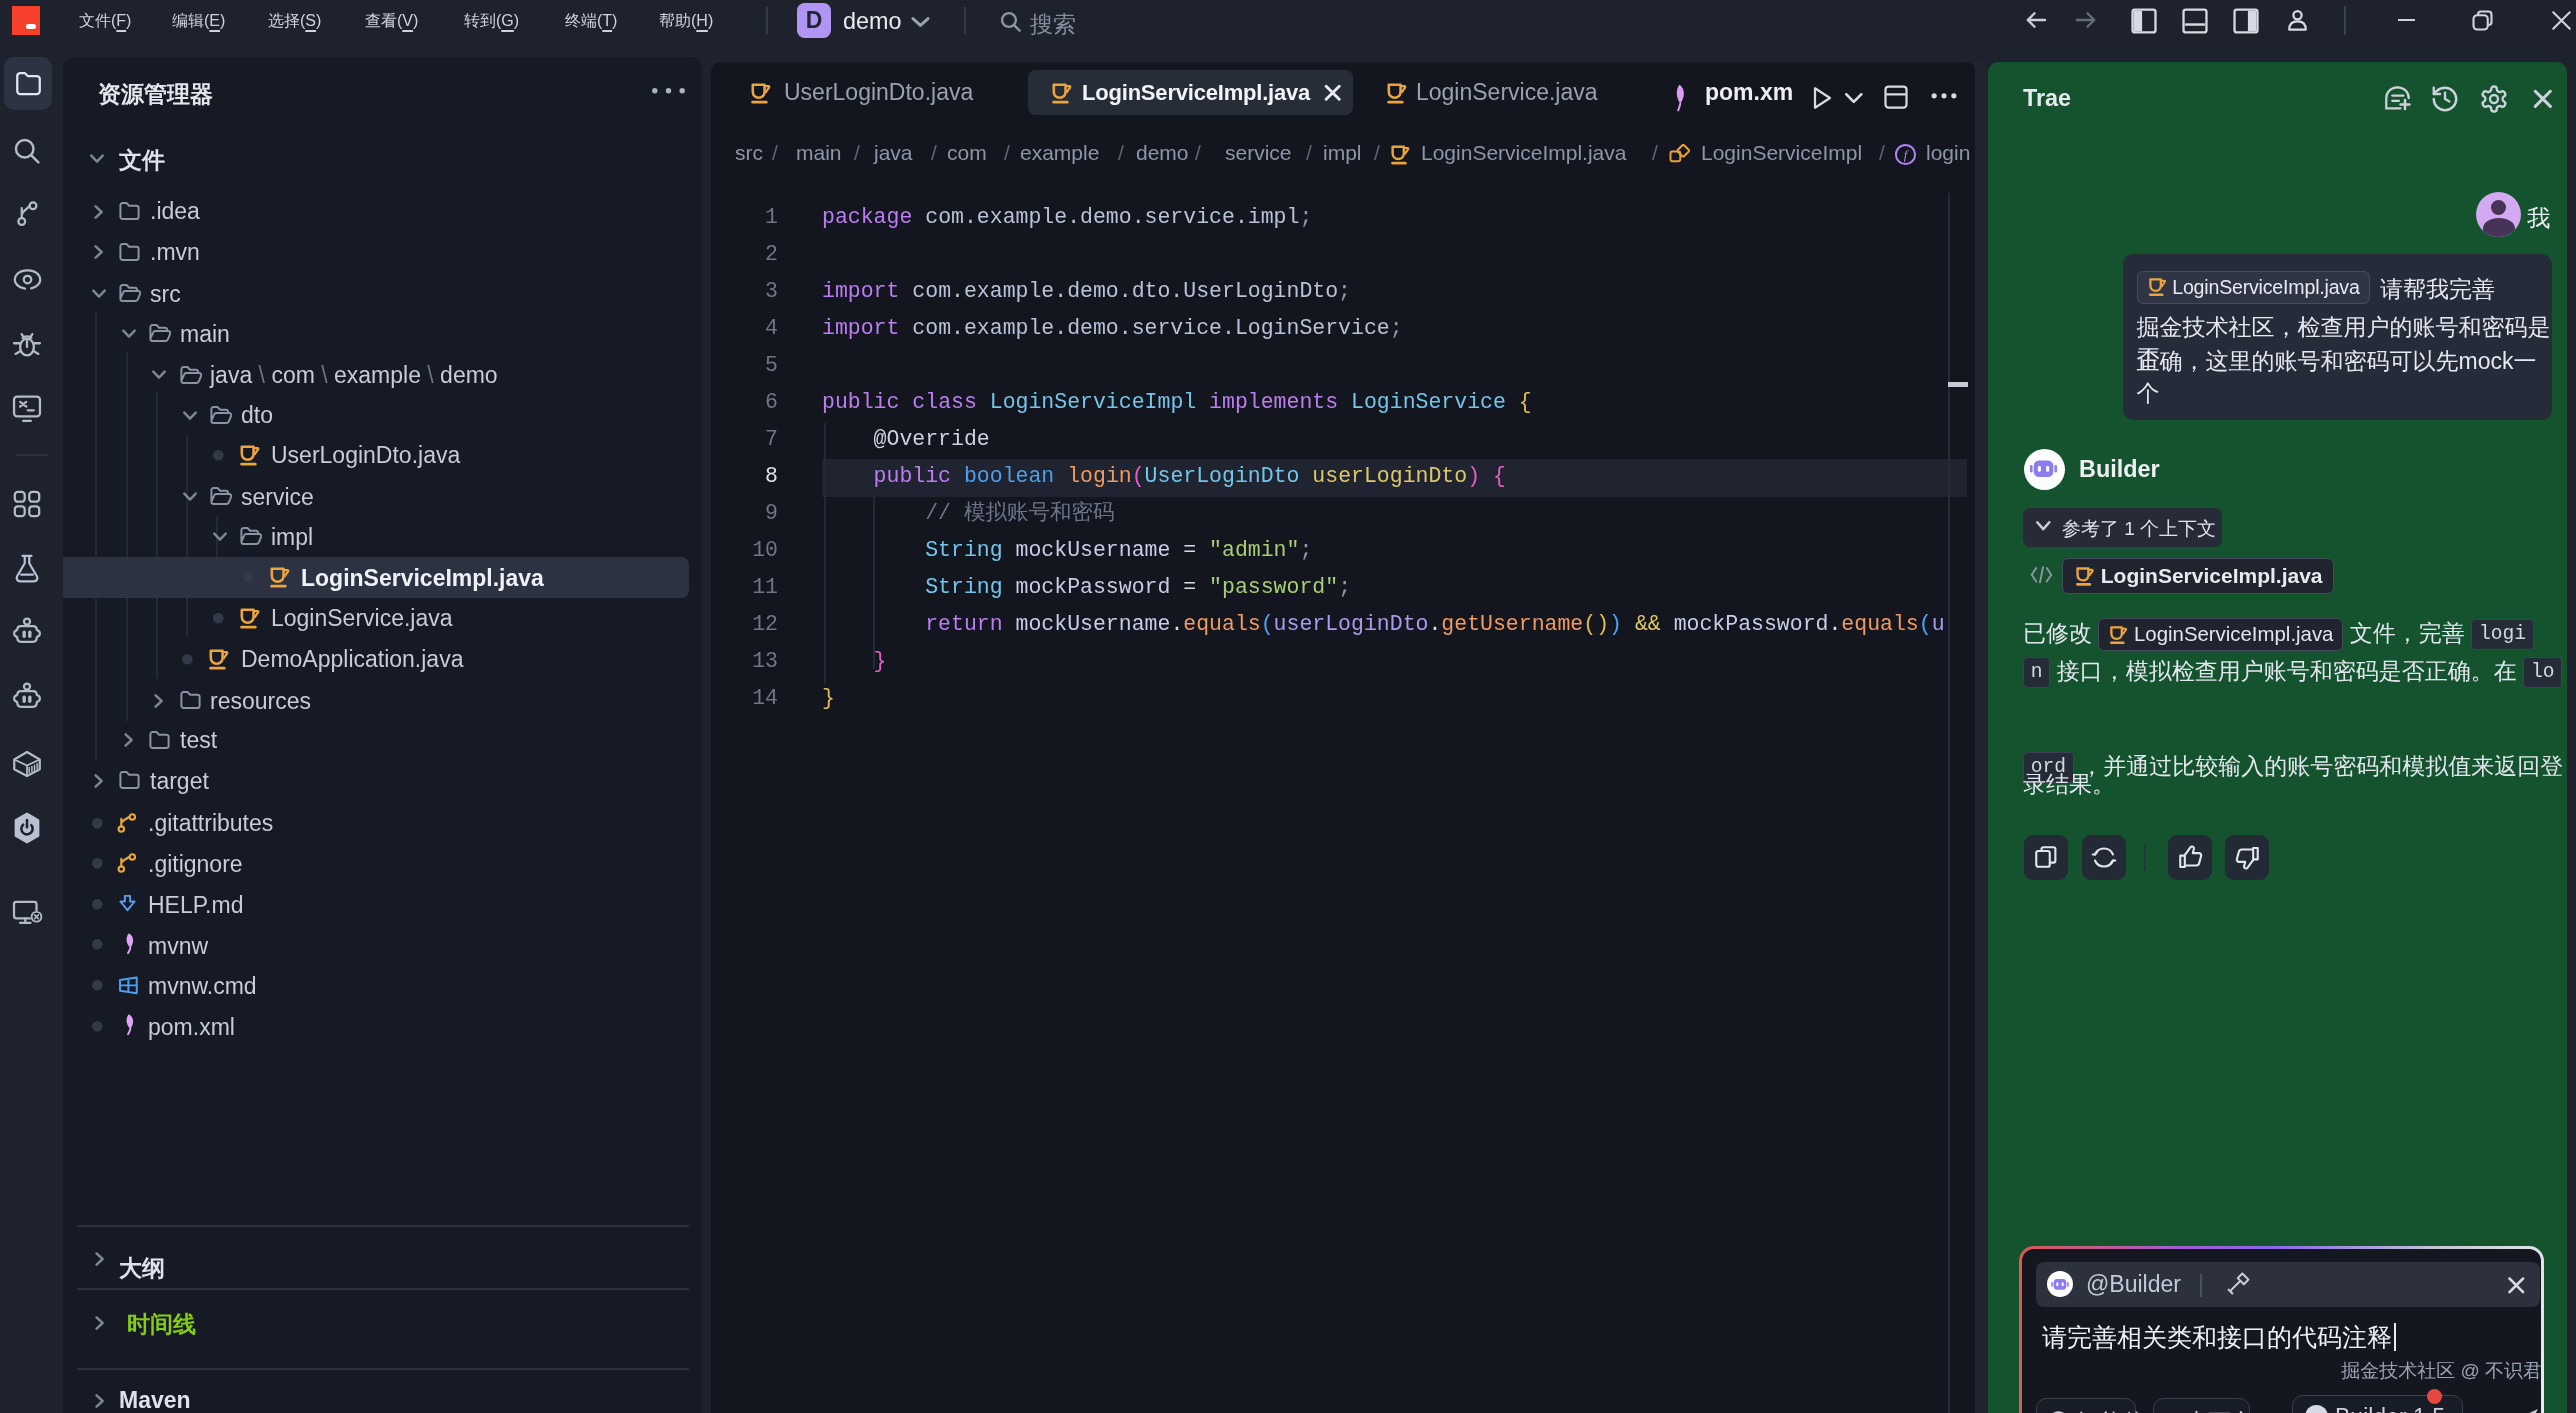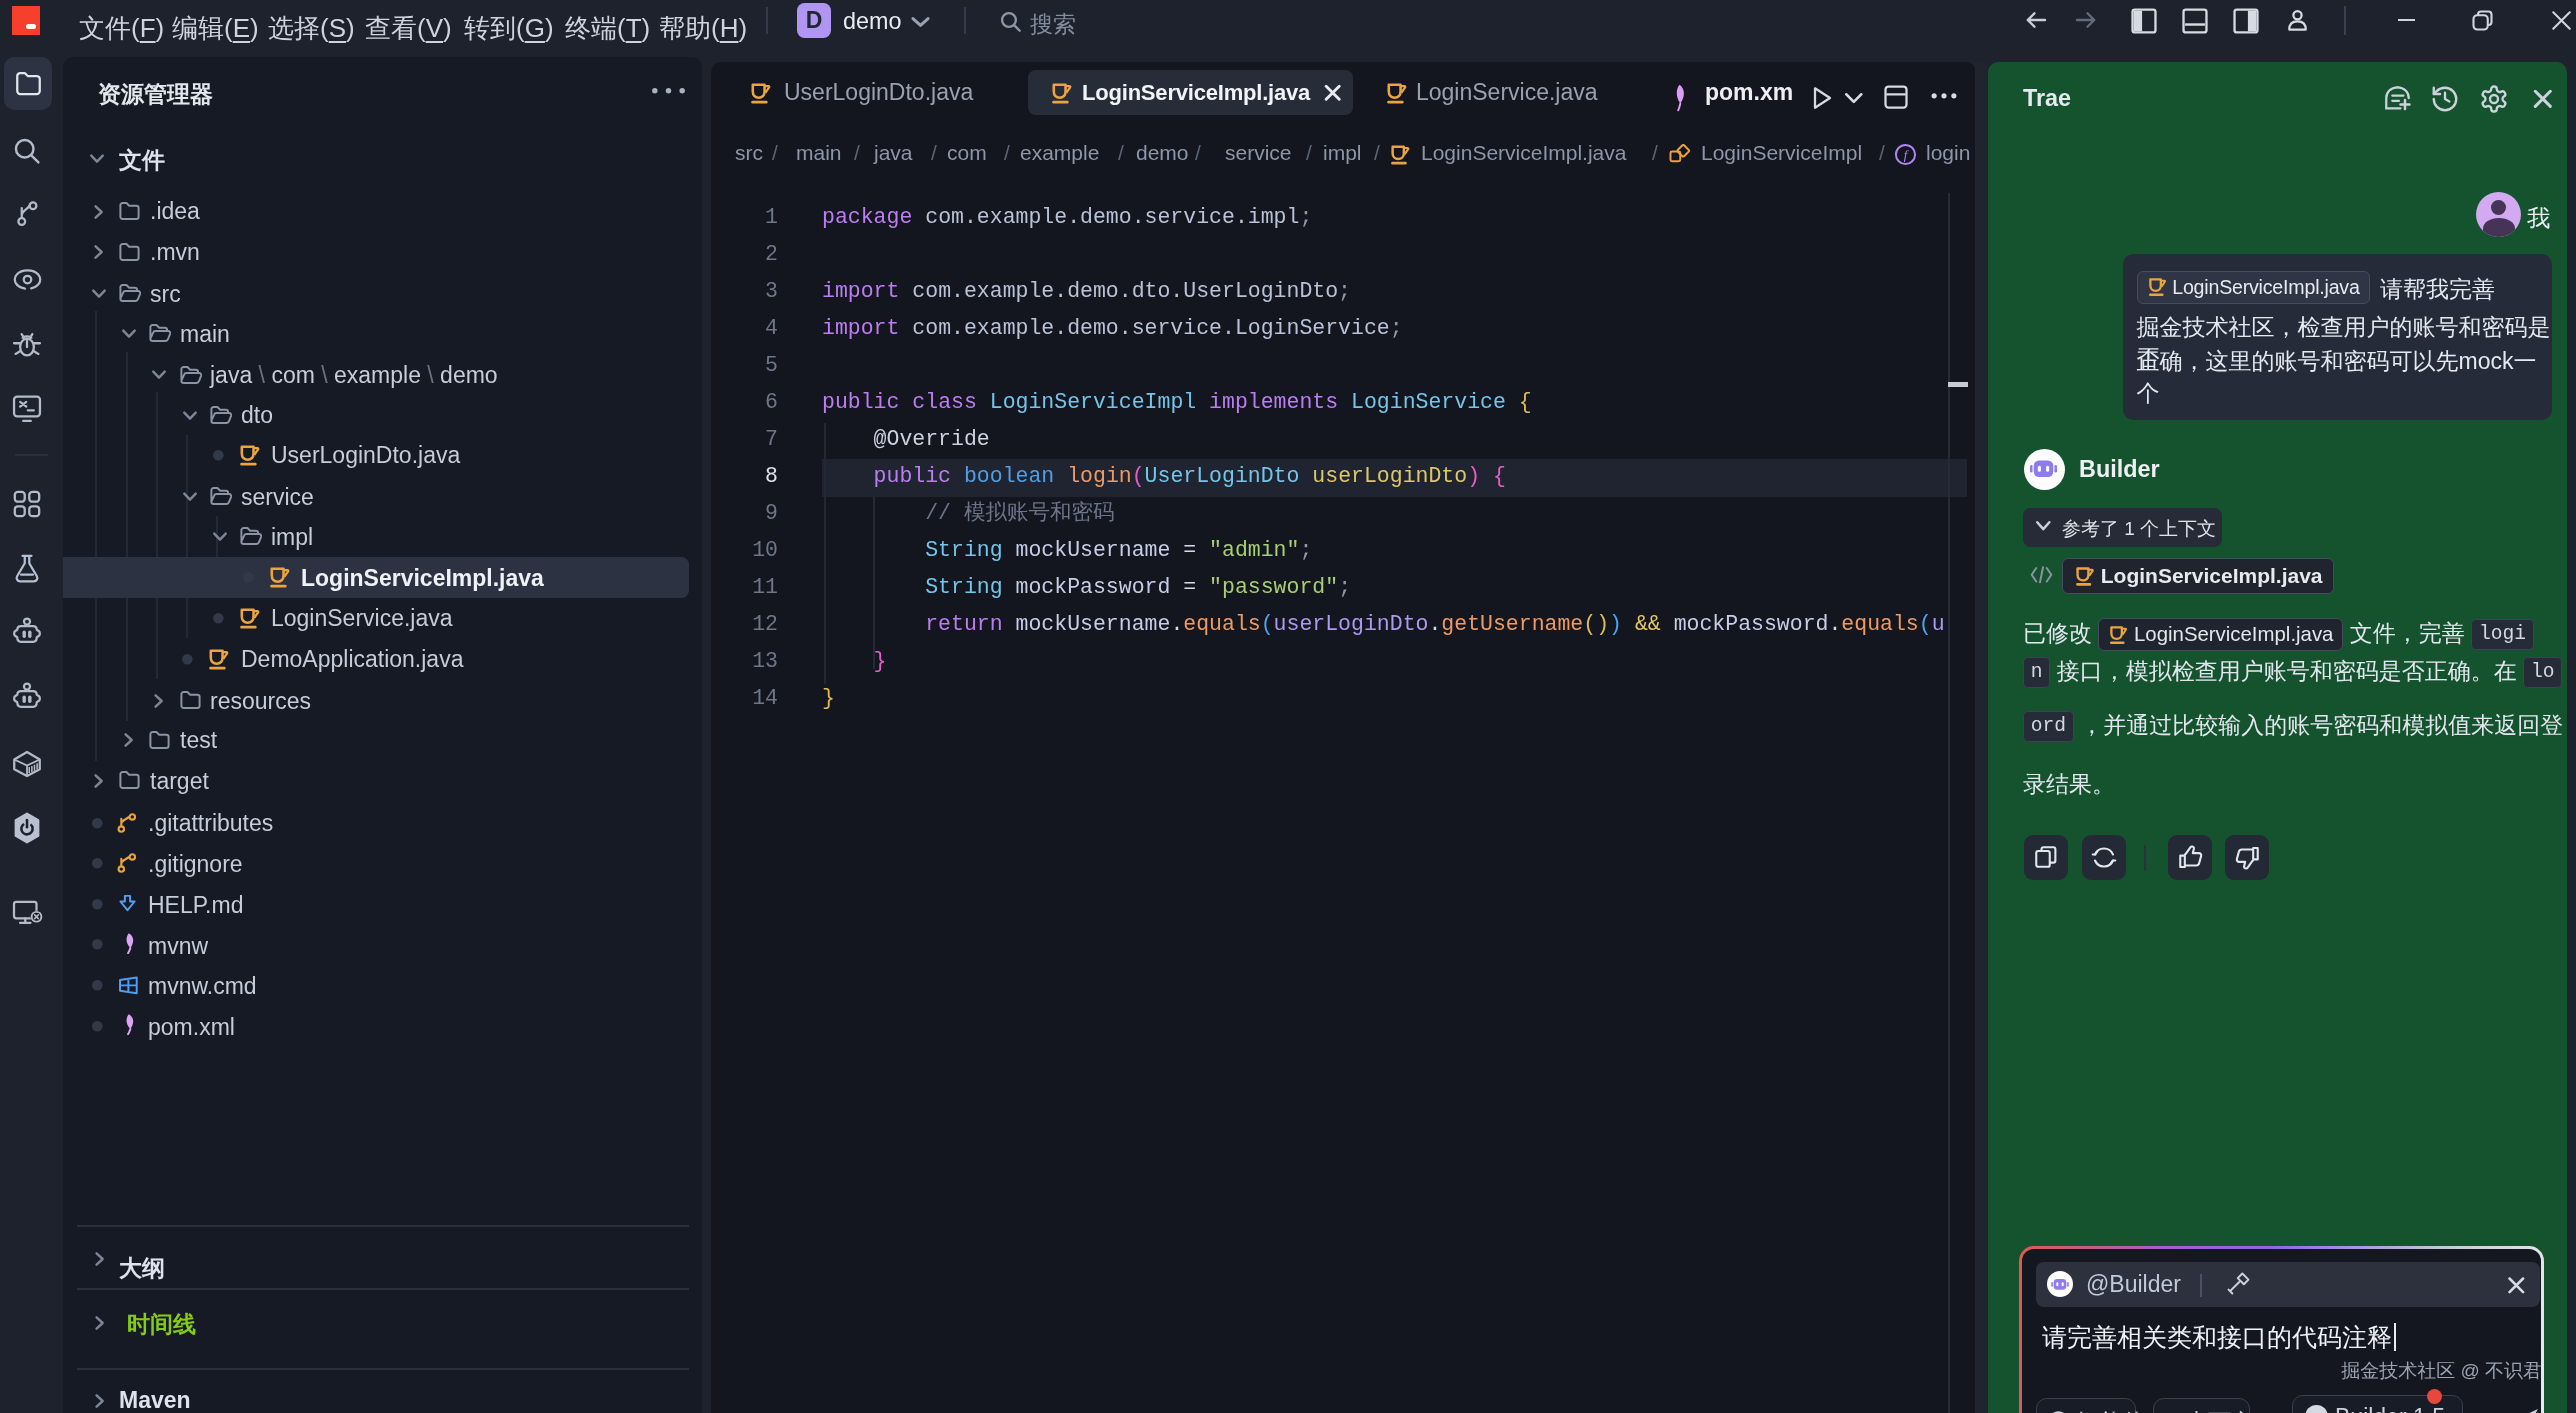--- a/index.html
+++ b/index.html
@@ -1,20 +1,20 @@
 <!DOCTYPE html>
 <html style="font-size:12px"><head>
 <meta charset="utf-8">
 <style>
   * { margin:0; padding:0; box-sizing:border-box; }
   html,body { width:2576px; height:1413px; overflow:hidden; }
   body { background:#1e222d; font-family:"Liberation Sans", sans-serif; position:relative; }
   .abs { position:absolute; }
   svg { display:block; }
-  .menu { color:#ced3dd; font-size:26px; }
+  .menu { color:#ced3dd; font-size:16px; }
   .menu u { text-decoration-thickness:1.5px; text-underline-offset:3.8px; }
   .panel { position:absolute; background:#161a24; }
   .bsep { color:#5c6575; }
   .kw{color:#bd7df2} .ty{color:#74c5ea} .tk{color:#4f9fe8} .fn{color:#f09a62} .pa{color:#ddc868}
   .va{color:#c7cde6} .vp{color:#ab9af0} .st{color:#a8cf74} .cm{color:#6b7489} .pu{color:#8f98aa}
   .b0{color:#e0bd52} .b1{color:#e85cc8} .b2{color:#4ba3f5} .op{color:#e3c865} .ov{color:#ccd2df} .eq{color:#d5dae8}
   #code > div { height:37px; }
   .chip { display:inline-flex; align-items:center; border:1.5px solid #454c5e; background:#20242f; border-radius:6px; }
   .codechip { display:inline-block; font:19.6px/29px "Liberation Mono",monospace; color:#d3d8e4; background:#262b38; border:1.5px solid #3c4354; border-radius:4.5px; padding:0 6.8px; vertical-align:middle; }
 </style>
@@ -546,21 +546,21 @@
     <span style="font-size:21px;color:#e7eaf0;font-weight:600;">LoginServiceImpl.java</span>
   </div>
 
   <div class="abs" style="left:35px;top:556px;font-size:23px;color:#e2e6ee;">已修改 <span class="chip" style="height:33px;padding:0 9px;vertical-align:middle;">
         <svg width="19.6" height="20.4" viewBox="0 0 29 30" style="margin-right:6px">
           <use href="#i-cup"></use>
         </svg>
         <span style="font-size:20.4px;">LoginServiceImpl.java</span>
       </span> 文件，完善 <span class="codechip">logi</span></div>
   <div class="abs" style="left:35px;top:594px;font-size:23px;color:#e2e6ee;"><span class="codechip">n</span> 接口，模拟检查用户账号和密码是否正确。在 <span class="codechip">lo</span></div>
-  <div class="abs" style="left:35px;top:648px;font-size:23px;color:#e2e6ee;"><span class="codechip">ord</span> ，并通过比较输入的账号密码和模拟值来返回登</div>
+  <div class="abs" style="left:35px;top:689px;font-size:23px;color:#e2e6ee;"><span class="codechip">ord</span> ，并通过比较输入的账号密码和模拟值来返回登</div>
   <div class="abs" style="left:35px;top:707px;font-size:23px;color:#e2e6ee;">录结果。</div>
 
   <div class="abs" style="left:36px;top:773px;width:44px;height:45px;background:#242936;border-radius:9px;"></div>
   <svg class="abs" style="left:46px;top:783px" width="24" height="24" viewBox="0 0 32 32">
       <rect x="3" y="8" width="18" height="21" rx="2.5" stroke="#e3e6ed" stroke-width="2.8" fill="none"></rect>
       <path d="M10 8 V5.5 C10 4 11 3 12.5 3 H26 C27.5 3 28.5 4 28.5 5.5 V21 C28.5 22.5 27.5 23.5 26 23.5 H21" stroke="#e3e6ed" stroke-width="2.8" fill="none"></path>
     </svg>
   <div class="abs" style="left:94px;top:773px;width:44px;height:45px;background:#242936;border-radius:9px;"></div>
   <svg class="abs" style="left:103px;top:782px" width="26" height="27" viewBox="0 0 34 36">
       <path d="M5 14 A 13 13 0 0 1 29 14" stroke="#e3e6ed" stroke-width="2.8" fill="none" stroke-linecap="round"></path>

